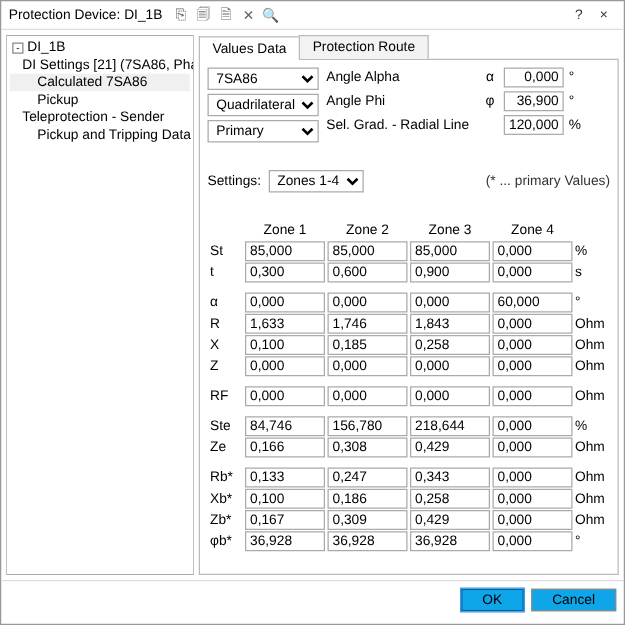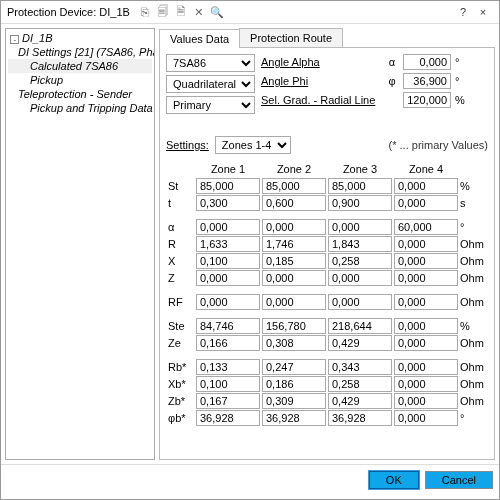--- a/index.html
+++ b/index.html
@@ -4,41 +4,41 @@
 <style>
 * { box-sizing: border-box; margin: 0; padding: 0; font-family: 'Segoe UI', Tahoma, sans-serif; font-size: 11px; }
 body { background: #fff; width: 500px; height: 500px; overflow: hidden; border: 1px solid #999; }
 .titlebar { display: flex; align-items: center; padding: 4px 6px; border-bottom: 1px solid #ddd; }
 .titlebar .title { flex: 0 0 auto; margin-right: 8px; }
 .titlebar .tools { display: flex; gap: 4px; }
 .titlebar .tools span { width: 14px; height: 14px; display: inline-flex; align-items: center; justify-content: center; color: #666; }
 .titlebar .spacer { flex: 1; }
 .titlebar .help, .titlebar .close { width: 20px; text-align: center; color: #333; cursor: default; }
 .body { display: flex; height: 440px; }
-.tree { width: 150px; border: 1px solid #aaa; margin: 4px; padding: 2px; overflow: auto; background: #fff; font-style: italic; }
+.tree { width: 150px; border: 1px solid #aaa; margin: 4px; padding: 2px; overflow: auto; background: #fff; }
 .tree-item { padding: 1px 2px; white-space: nowrap; cursor: default; }
 .tree-item.lvl1 { padding-left: 10px; }
 .tree-item.lvl2 { padding-left: 22px; }
 .tree-item.sel { background: #f0f0f0; }
 .tree-item .tog { display: inline-block; width: 9px; height: 9px; border: 1px solid #888; text-align: center; line-height: 7px; font-size: 8px; margin-right: 3px; }
 .tree-item.red { color: #b00020; }
 .main { flex: 1; margin: 4px 4px 4px 0; display: flex; flex-direction: column; }
 .tabs { display: flex; border-bottom: 1px solid #bbb; }
 .tab { padding: 3px 10px; border: 1px solid #bbb; border-bottom: none; background: #f3f3f3; margin-right: -1px; cursor: default; }
 .tab.active { background: #fff; position: relative; top: 1px; }
 .panel { border: 1px solid #bbb; border-top: none; padding: 6px; flex: 1; overflow: auto; }
 .toprow { display: flex; gap: 6px; }
 .col { display: flex; flex-direction: column; gap: 3px; }
 select { border: 1px solid #aaa; background: #fff; padding: 1px 2px; font-size: 11px; height: 18px; }
-.lbl { display: inline-block; text-decoration: underline; }
+.lbl { display: inline-block; }
 .field-row { display: flex; align-items: center; gap: 4px; }
 input.num { width: 48px; border: 1px solid #aaa; text-align: right; padding: 1px 3px; height: 16px; font-size: 11px; }
 .settings-row { display: flex; align-items: center; margin-top: 22px; gap: 6px; }
 .hint { margin-left: auto; color: #333; }
-.grid { margin-top: 6px; }
+.grid { margin-top: 21px; }
 .grid table { border-collapse: separate; border-spacing: 2px 1px; width: 100%; }
 .grid th { font-weight: normal; text-align: center; height: 16px; }
 .grid td.rowlbl { text-align: left; width: 26px; }
 .grid td.unit { width: 26px; }
 .grid td input.cell { width: 100%; border: 1px solid #aaa; text-align: left; padding: 1px 3px; height: 16px; font-size: 11px; }
 .btnrow { display: flex; justify-content: flex-end; gap: 6px; padding: 6px; border-top: 1px solid #ddd; }
 button { border: 1px solid #888; background: #0ea5e9; padding: 2px 16px; cursor: default; }
 button.primary { border: 1px solid #0a5ea0; outline: 1px solid #3a9be0; }
 .gap-row td { height: 6px; }
 </style>

